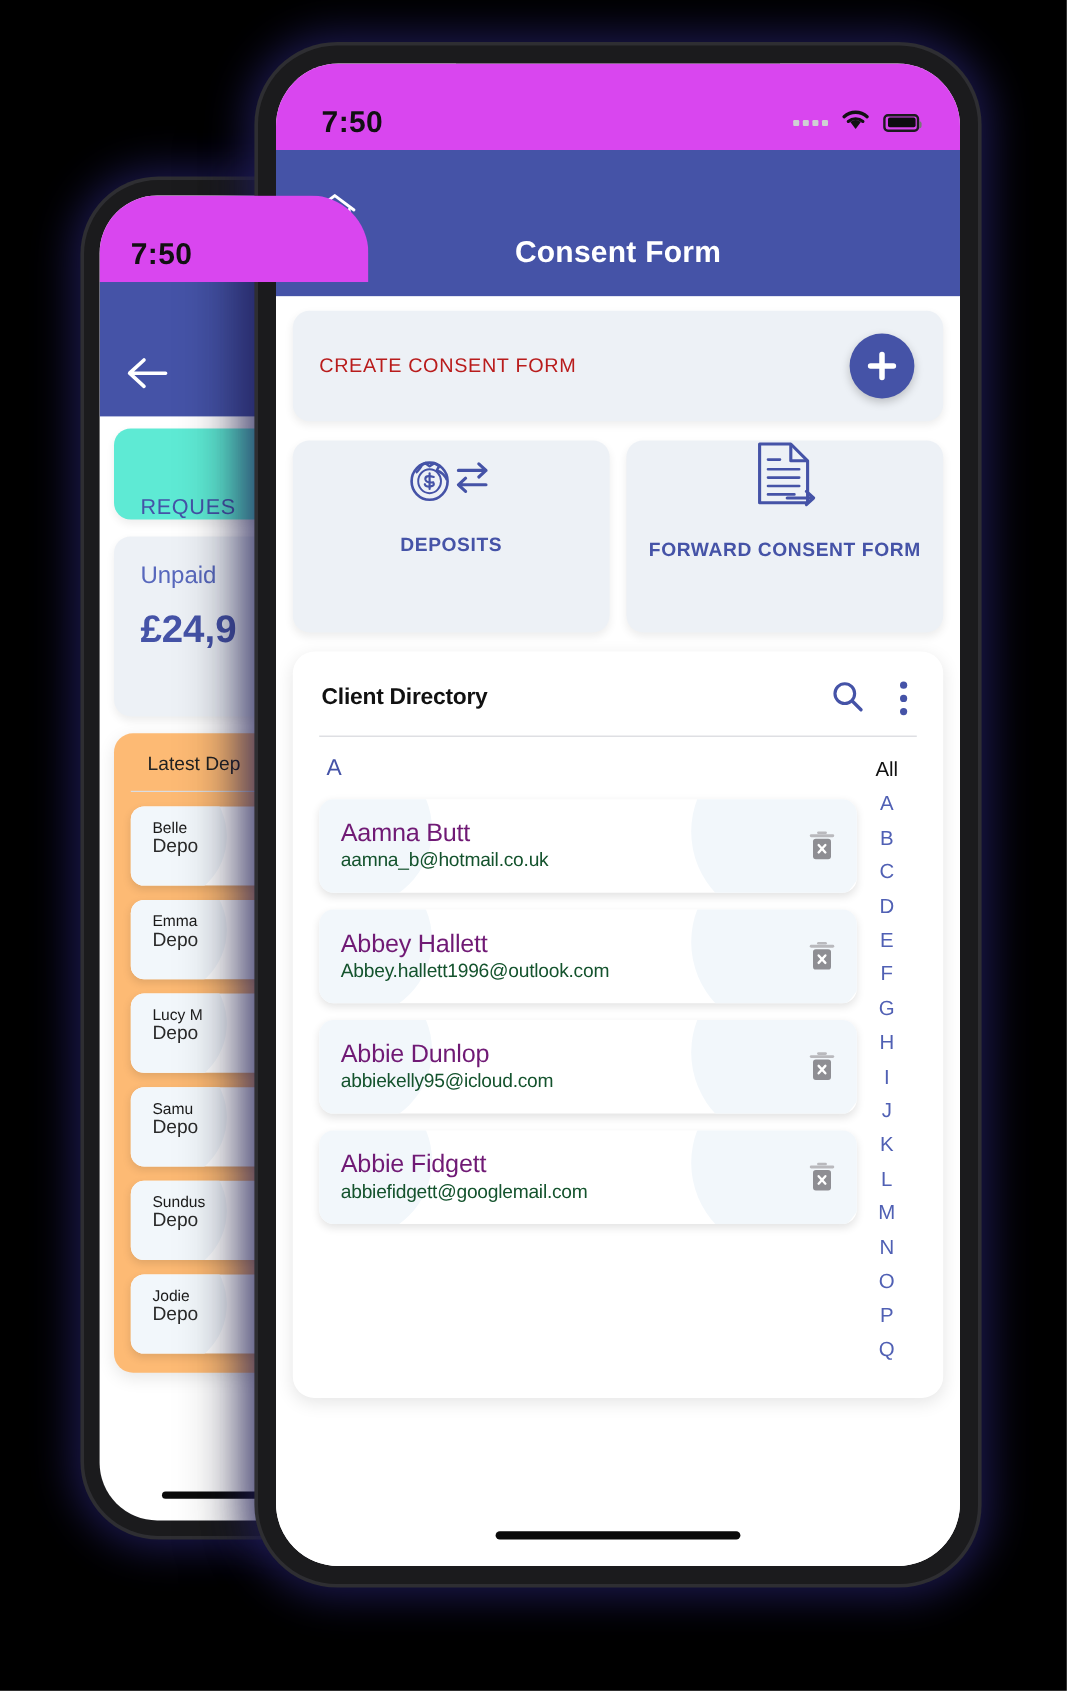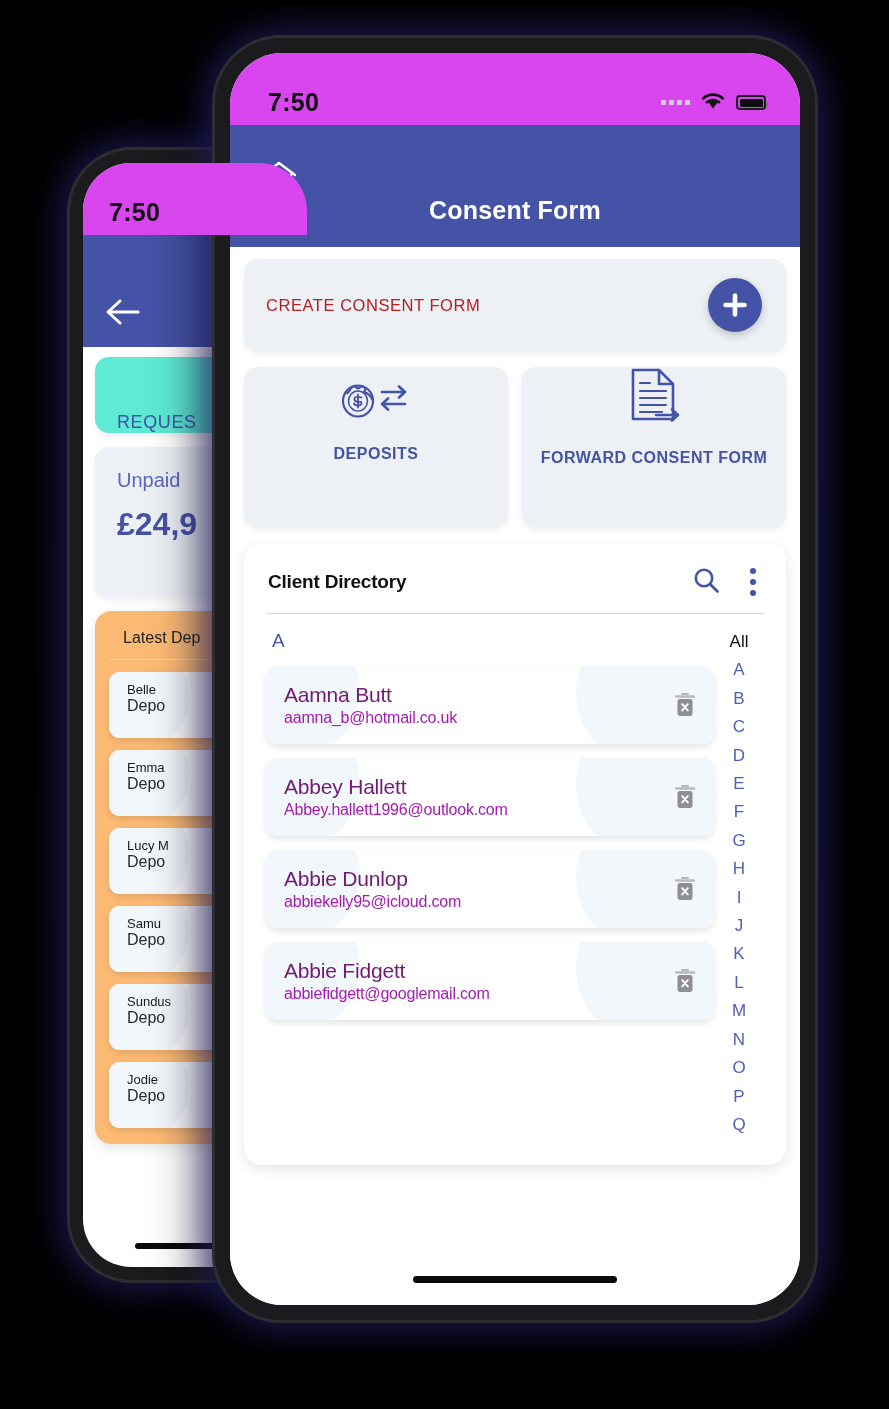--- a/index.html
+++ b/index.html
@@ -92,21 +92,21 @@
 
   .cli{ position:relative; background:#ffffff; border-radius:12px; margin-bottom:14px;
      box-shadow:0 3px 7px rgba(0,0,0,.11); height:78px; overflow:hidden;
      display:flex; align-items:center; justify-content:space-between; padding:0 16px 0 18px;}
   .cli::before{ content:""; position:absolute; right:-12px; top:-48px; width:150px; height:150px;
      border-radius:50%; background:#f2f7fb; z-index:0;}
   .cli::after{ content:""; position:absolute; left:-36px; top:-40px; width:130px; height:130px;
      border-radius:50%; background:#f2f7fb; z-index:0;}
   .cli-txt{ position:relative; z-index:2;}
   .cli-name{ font-size:21px; color:#701a75; letter-spacing:-.2px; display:flex; align-items:center; gap:9px;}
-  .cli-mail{ font-size:16px; color:#a21caf; margin-top:2px; letter-spacing:-.2px;}
+  .cli-mail{ font-size:16px; color:#14532d; margin-top:2px; letter-spacing:-.2px;}
   .trash{ position:relative; z-index:2; width:26px; height:30px; display:flex; align-items:center; justify-content:center;}
 
   .alpha{ width:50px; display:flex; flex-direction:column; align-items:center; padding-top:0px;}
   .alpha span{ font-size:17px; line-height:28.4px; color:#5060b4;}
   .alpha span.all{ color:#111; font-size:17px;}
 
   .home-indicator{ position:absolute; left:50%; transform:translateX(-50%); bottom:22px;
      width:204px; height:7px; background:#0a0a0a; border-radius:5px;}
   .home-indicator.small{ width:120px; bottom:18px; height:6px;}
 

